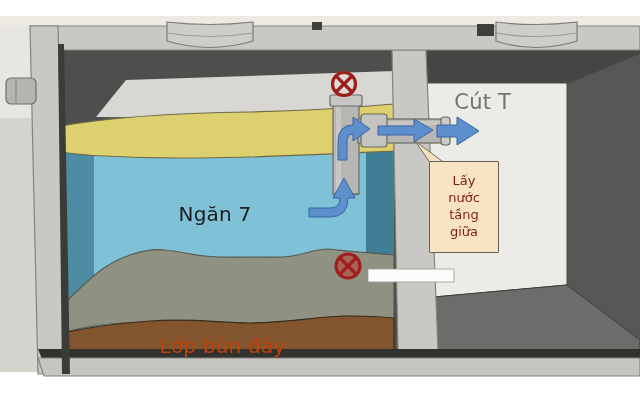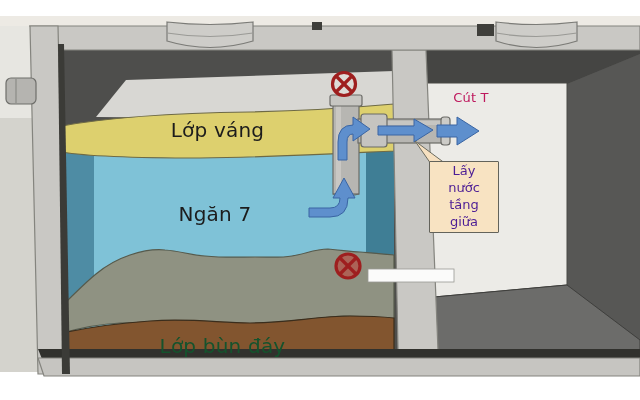--- a/index.html
+++ b/index.html
@@ -5,27 +5,27 @@
   html,body{margin:0;padding:0;background:#fff;}
   .stage{
     position:relative;width:640px;height:400px;overflow:hidden;background:#ffffff;
     font-family:"DejaVu Sans","Liberation Sans",sans-serif;
   }
   .stage svg{position:absolute;left:0;top:0;}
   .lbl{
     position:absolute;color:#1c1c1c;font-size:20px;line-height:1.1;
     text-align:center;white-space:nowrap;letter-spacing:0.2px;
   }
-  .lbl-light{color:#14532d;}
-  .lbl-cut-t{font-size:13px;text-align:center;color:#be185d;}
+  .lbl-light{color:#c2410c;}
+  .lbl-cut-t{font-size:21px;text-align:right;color:#737373;}
   .callout{
     position:absolute;left:429px;top:161px;width:58px;
     background:#f8e3c2;border:1px solid #63635b;border-radius:1px;
-    color:#4c1d95;font-size:13px;line-height:1.3;text-align:center;
-    padding:1px 5px;
+    color:#7f1d1d;font-size:13px;line-height:1.3;text-align:center;
+    padding:11px 5px;
   }
 </style>
 </head>
 <body>
 
 <div class="stage">
 
   <svg width="640" height="400" viewBox="0 0 640 400">
 
     <g>
@@ -107,19 +107,18 @@
     </g>
     <g stroke-width="3.2" stroke="#9e1f1f">
       <circle cx="348" cy="266" r="12" fill="#c0443a" fill-opacity="0.6"></circle>
       <line x1="340" y1="258" x2="356" y2="274"></line>
       <line x1="356" y1="258" x2="340" y2="274"></line>
     </g>
 
     <polygon points="431,164 446,164 415,141" fill="#f6e0c0" stroke="#6b6b5f" stroke-width="1"></polygon>
   </svg>
 
-  <div class="lbl" style="left:125px;top:119px;width:185px;">Lớp váng</div>
   <div class="lbl" style="left:135px;top:203px;width:160px;">Ngăn 7</div>
   <div class="lbl lbl-light" style="left:125px;top:335px;width:195px;">Lớp bùn đáy</div>
   <div class="lbl lbl-cut-t" style="left:431px;top:91px;width:80px;">Cút T</div>
   <div class="callout">Lấy nước tầng giữa</div>
 
 </div>
 
 </body></html>

